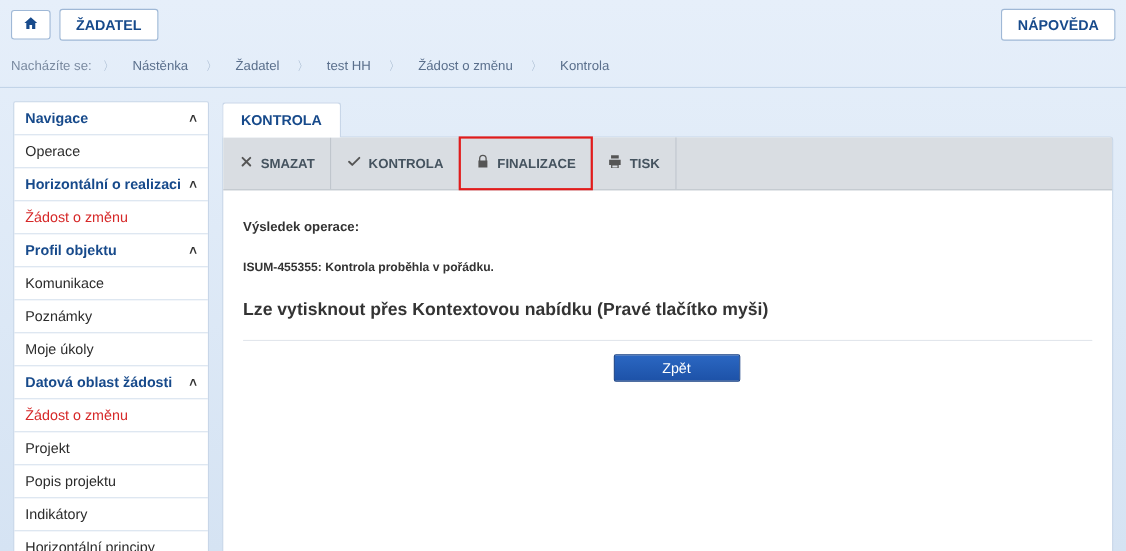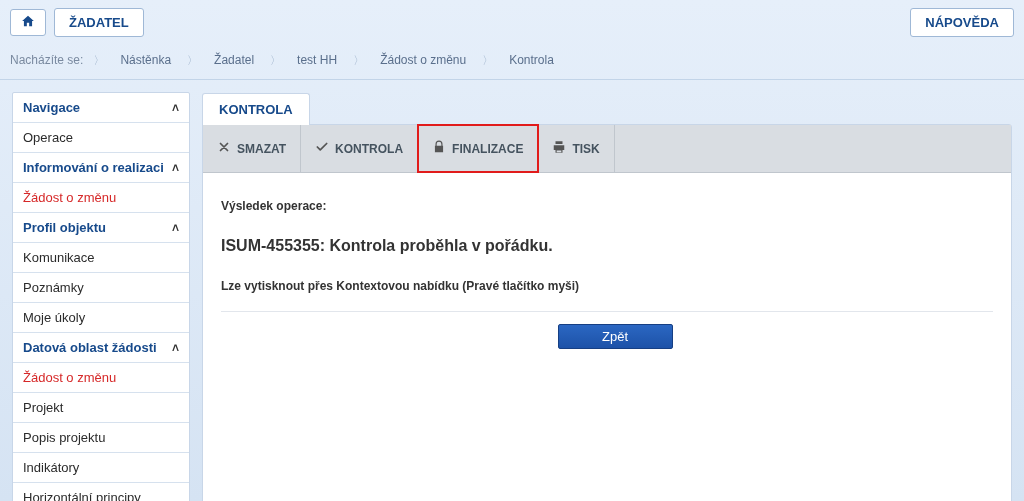--- a/index.html
+++ b/index.html
@@ -146,26 +146,26 @@
   .panel-body {
     padding: 26px 18px;
   }
   .result-label {
     font-weight: bold;
     font-size: 12px;
     margin-bottom: 24px;
   }
   .result-text {
     font-weight: bold;
+    font-size: 11px;
+    margin-bottom: 24px;
+  }
+  .print-hint {
+    font-weight: bold;
     font-size: 16px;
-    margin-bottom: 24px;
-  }
-  .print-hint {
-    font-weight: bold;
-    font-size: 12px;
     margin-bottom: 18px;
   }
   .hr {
     border: none;
     border-top: 1px solid #e2e6ec;
     margin: 8px 0 12px 0;
   }
   .back-btn-wrap {
     text-align: center;
   }
@@ -217,21 +217,21 @@
 
     <div class="sidebar">
       <div class="side-row side-header">
         <span>Navigace</span>
         <span class="chev">˄</span>
       </div>
       <div class="side-row side-link">
         <span>Operace</span>
       </div>
       <div class="side-row side-header">
-        <span>Informování o realizaci</span>
+        <span>Horizontální o realizaci</span>
         <span class="chev">˄</span>
       </div>
       <div class="side-row side-red">
         <span>Žádost o změnu</span>
       </div>
       <div class="side-row side-header">
         <span>Profil objektu</span>
         <span class="chev">˄</span>
       </div>
       <div class="side-row side-link">

